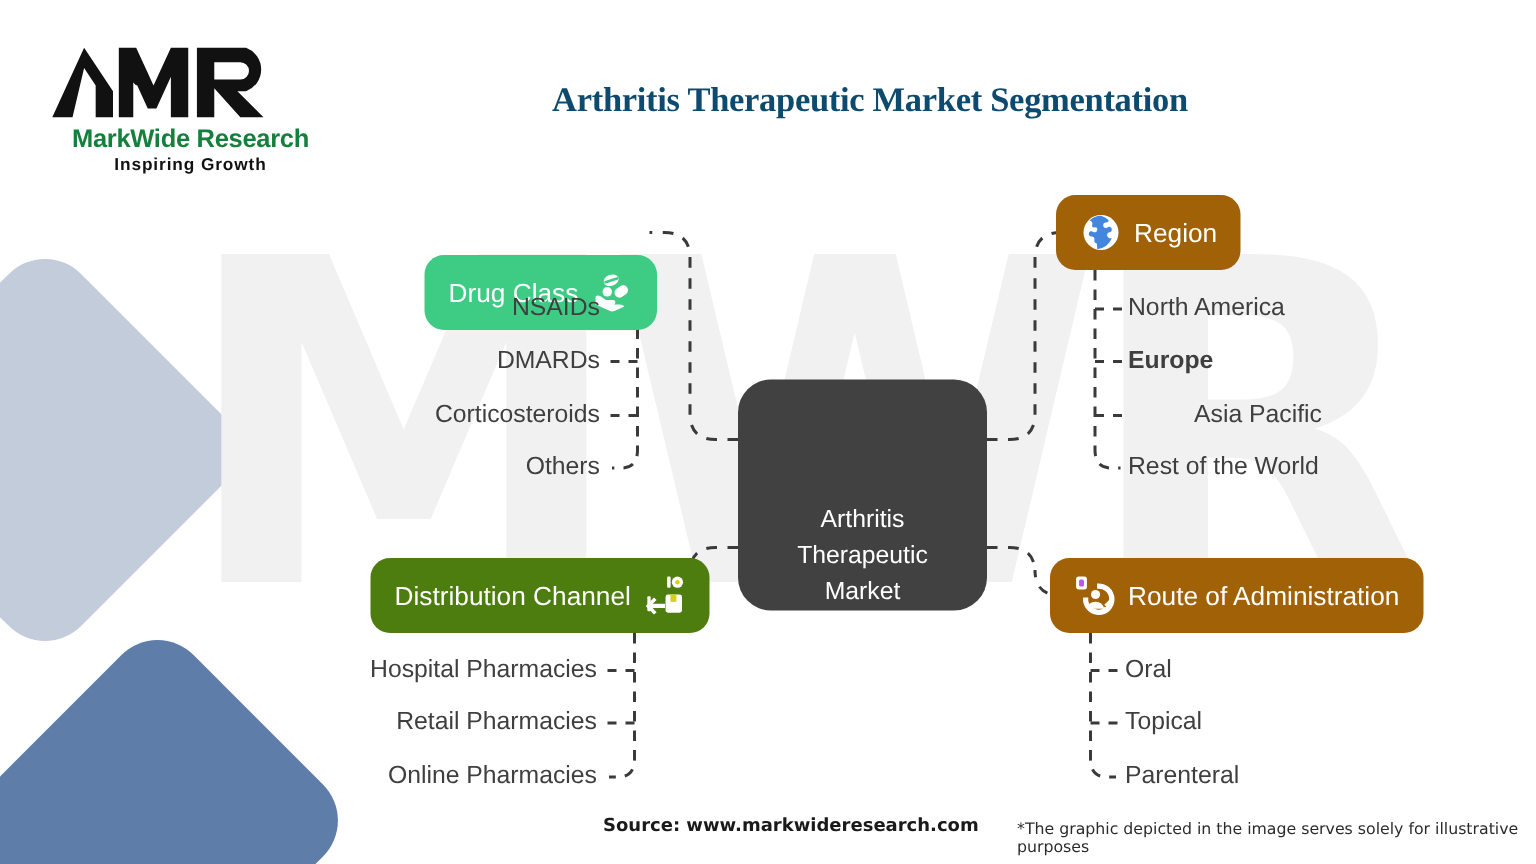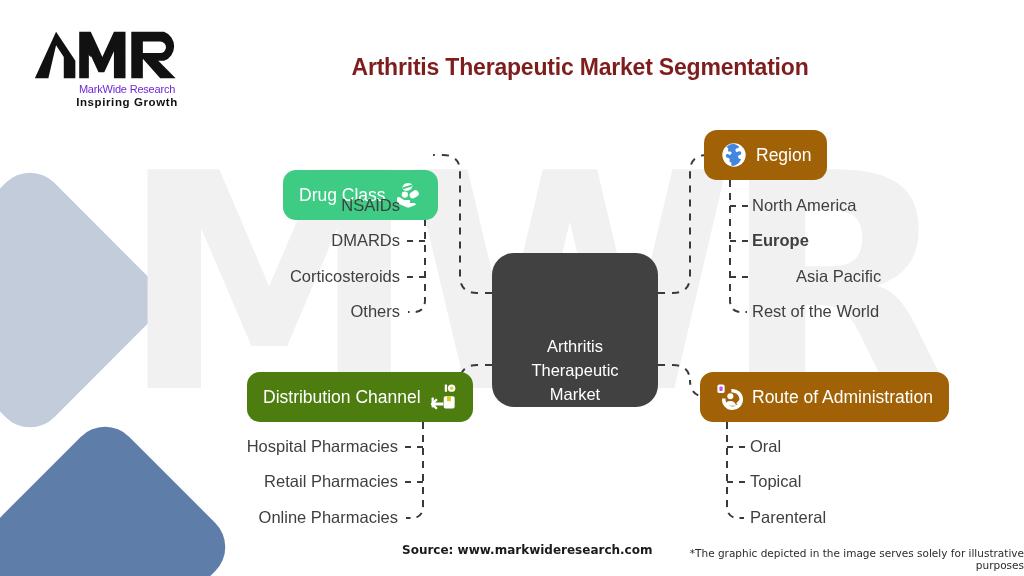--- a/index.html
+++ b/index.html
@@ -32,21 +32,21 @@
     font-size: 300px; font-weight: 700; letter-spacing: -14px;
     line-height: 330px; text-align: center;
     user-select: none; pointer-events: none;
     font-family: "DejaVu Sans", sans-serif;
   }
 
   
   .logo { position: absolute; left: 22px; top: 28px; width: 210px; text-align: center; }
   .logo-mark { height: 54px; display: block; margin: 0 auto; }
   .logo-name {
-    font-size: 11px; font-weight: 400; color: #6d28d9; letter-spacing: -0.2px;
+    font-size: 17px; font-weight: 700; color: #15803d; letter-spacing: -0.2px;
     margin-top: 1px;
   }
   .logo-tag {
     font-size: 11.5px; font-weight: 700; color: #111; letter-spacing: 0.6px;
     margin-top: 1px;
   }
 
   
   .title {
     position: absolute; left: 220px; top: 54px; width: 720px;
@@ -93,21 +93,20 @@
   
   .source {
     position: absolute; left: 402px; top: 543px;
     font-size: 12px; font-weight: 700; color: #1a1a1a;
     font-family: "DejaVu Sans", sans-serif;
   }
   .disclaimer {
     position: absolute; left: 678px; top: 547px;
     font-size: 10.5px; color: #2b2b2b;
     font-family: "DejaVu Sans", sans-serif;
-    text-align: right;
   }
 </style>
 </head>
 <body>
 
 <div id="stage">
 
   <div class="deco deco-sq-light" style="background: rgb(194, 204, 219);"></div>
   <div class="deco deco-sq-dark" style="background: rgb(94, 125, 168);"></div>
   <div class="watermark" style="color: rgb(241, 241, 241);">MWR</div>
@@ -116,21 +115,21 @@
     <svg class="logo-mark" viewBox="0 0 200 56">
       <path d="M4 52 L26 4 L46 34 L46 52 L34 52 L34 30 L26 18 L18 52 Z" fill="#111"></path>
       <path d="M50 4 L62 4 L74 30 L86 4 L98 4 L98 52 L86 52 L86 24 L76 46 L70 46 L60 24 L60 52 L50 52 Z" fill="#111"></path>
       <path d="M104 4 L138 4 A16 16 0 0 1 138 34 L132 34 L150 52 L134 52 L116 32 L116 52 L104 52 Z M116 14 L116 26 L134 26 A6 6 0 0 0 134 14 Z" fill="#111"></path>
       <path d="M62 6 L70 22 L62 30 L54 22 Z" fill="#111"></path>
     </svg>
     <div class="logo-name">MarkWide Research</div>
     <div class="logo-tag">Inspiring Growth</div>
   </div>
 
-  <div class="title" style="color: #7f1d1d;">Arthritis Therapeutic Market Segmentation</div>
+  <div class="title" style="color: #0c4a6e; font-family: Liberation Serif, serif;">Arthritis Therapeutic Market Segmentation</div>
 
   <svg id="wires">
 
     <path d="M492 293 L477 293 Q460 293 460 276 L460 172 Q460 155 443 155 L433 155" stroke-dasharray="7 7" style="stroke: rgb(58, 58, 58);"></path>
 
     <path d="M658 293 L673 293 Q690 293 690 276 L690 172 Q690 155 707 155 L717 155" stroke-dasharray="7 7" style="stroke: rgb(58, 58, 58);"></path>
 
     <path d="M492 365 L477 365 Q460 365 460 382 L460 380 Q460 397 443 397 L453 397" stroke-dasharray="7 7" style="stroke: rgb(58, 58, 58);"></path>
 
     <path d="M658 365 L673 365 Q690 365 690 382 L690 380 Q690 397 707 397 L697 397" stroke-dasharray="7 7" style="stroke: rgb(58, 58, 58);"></path>

